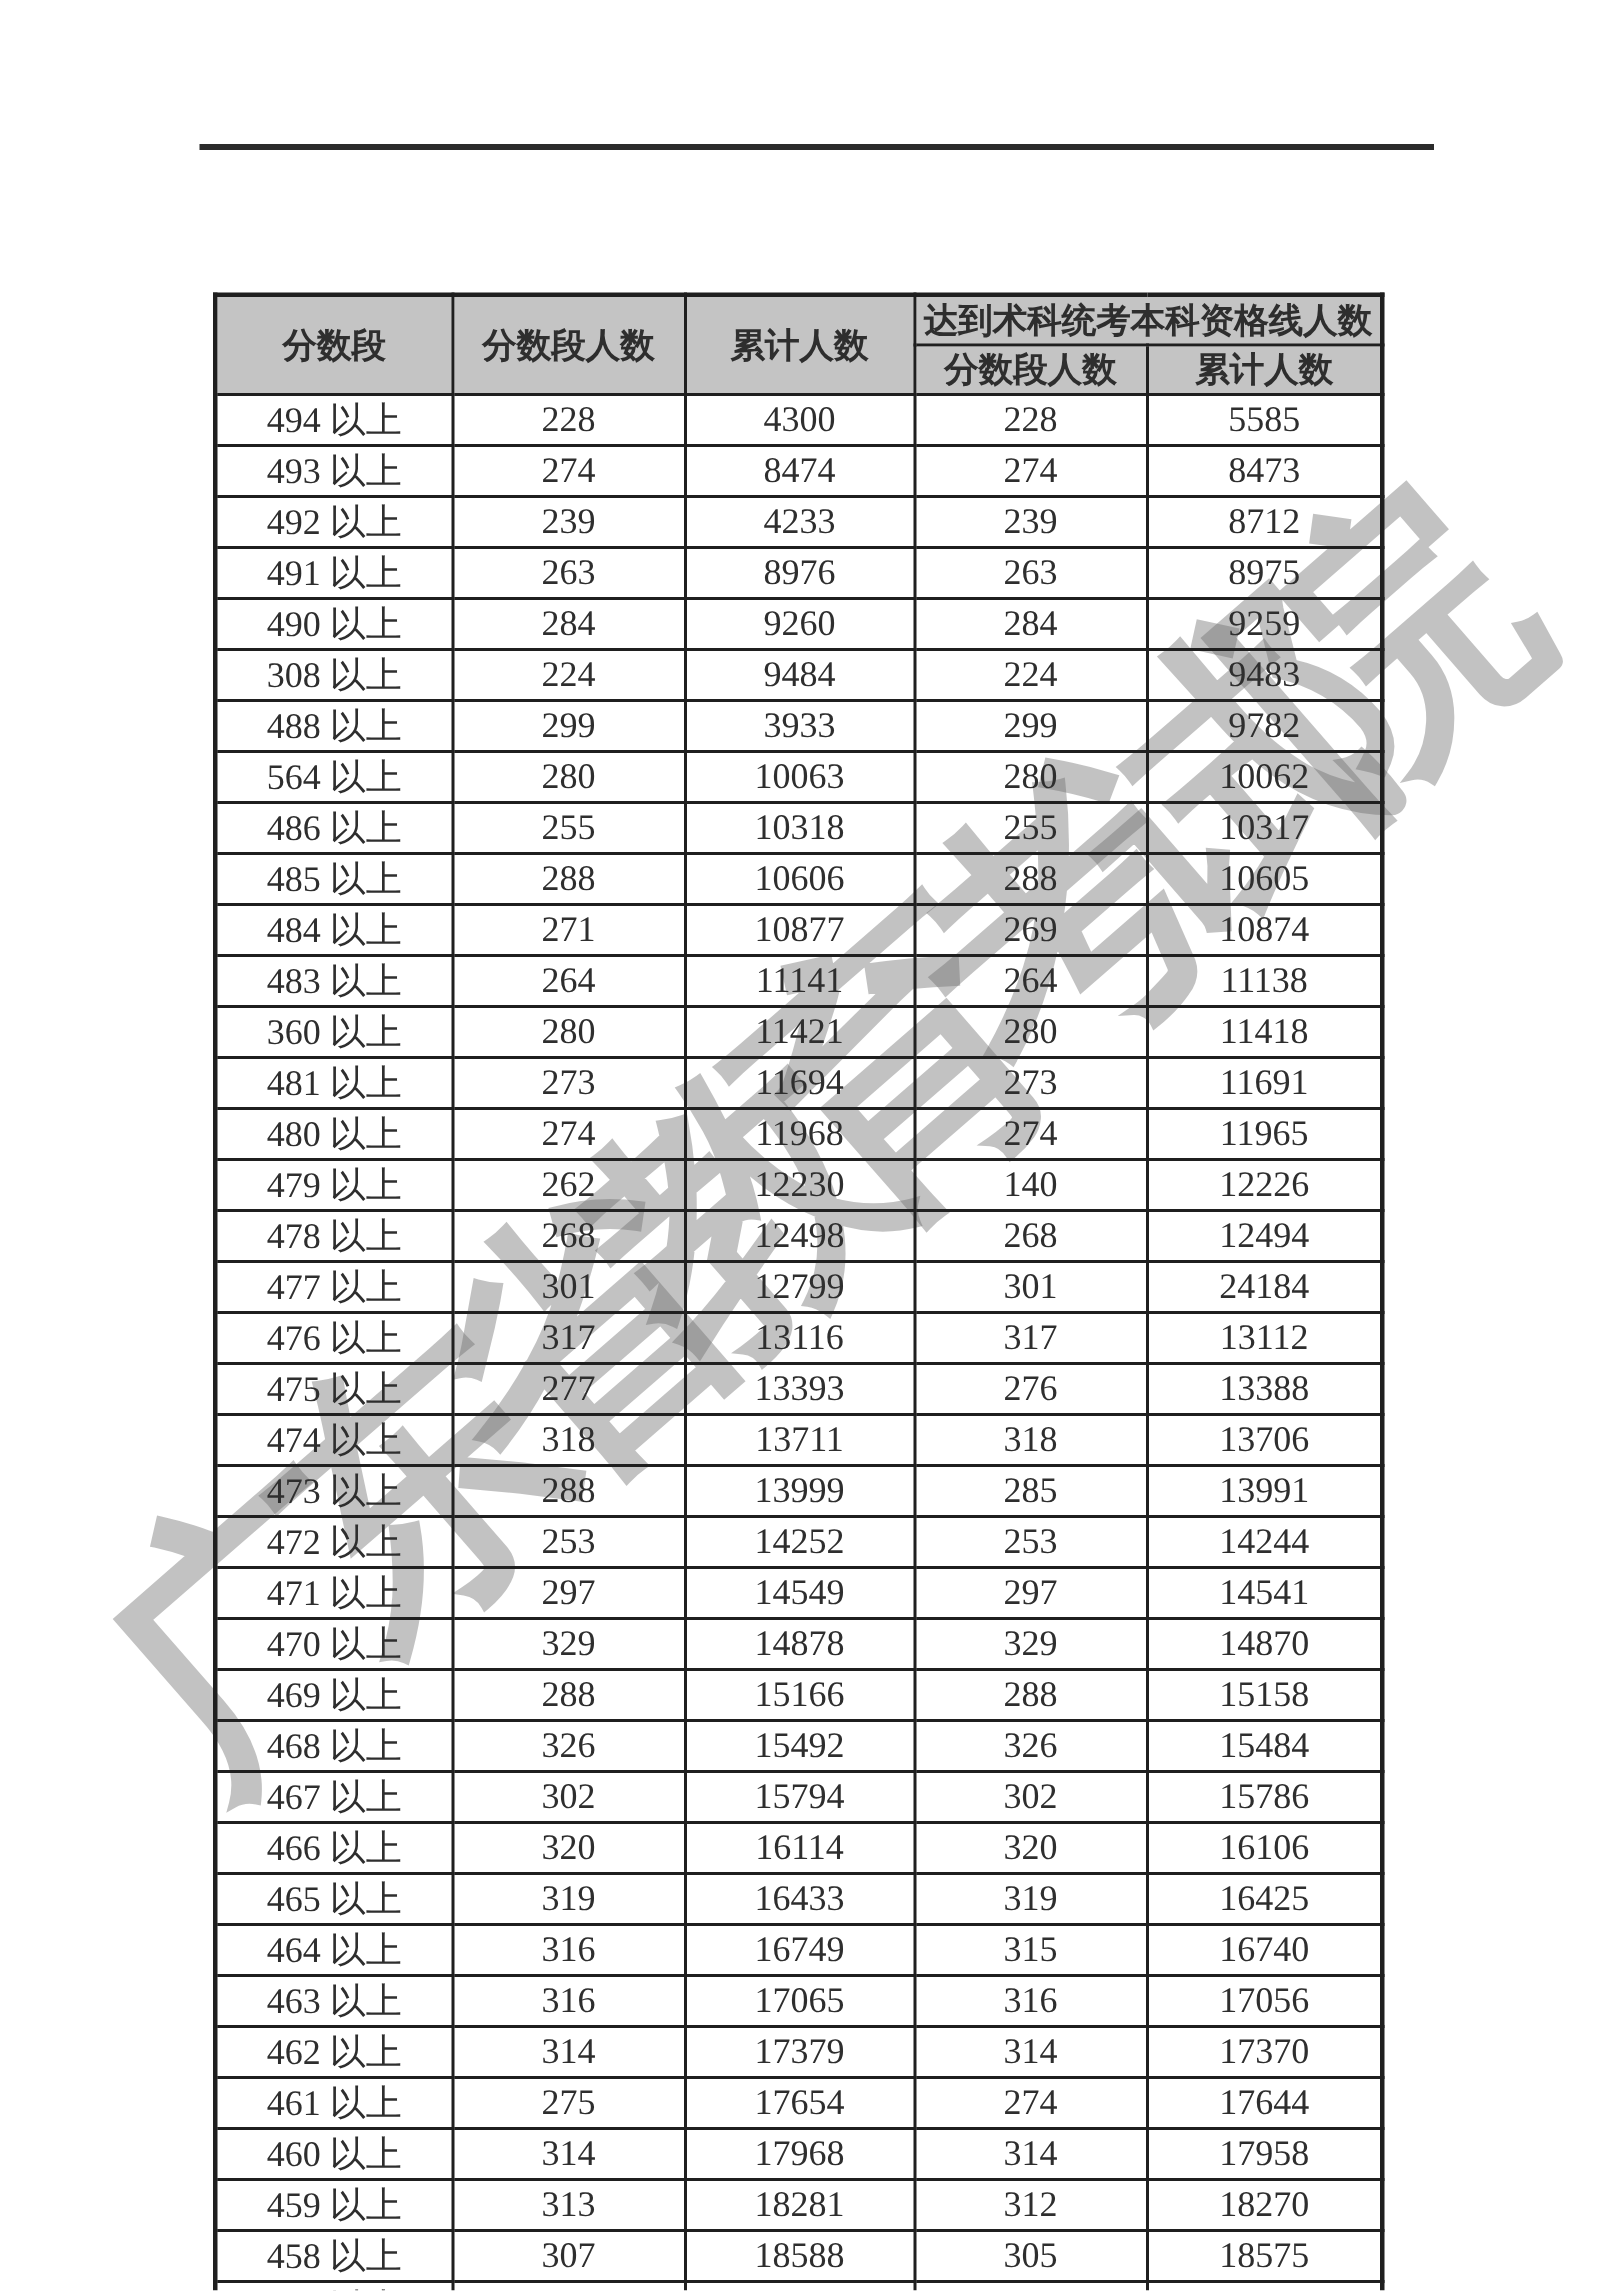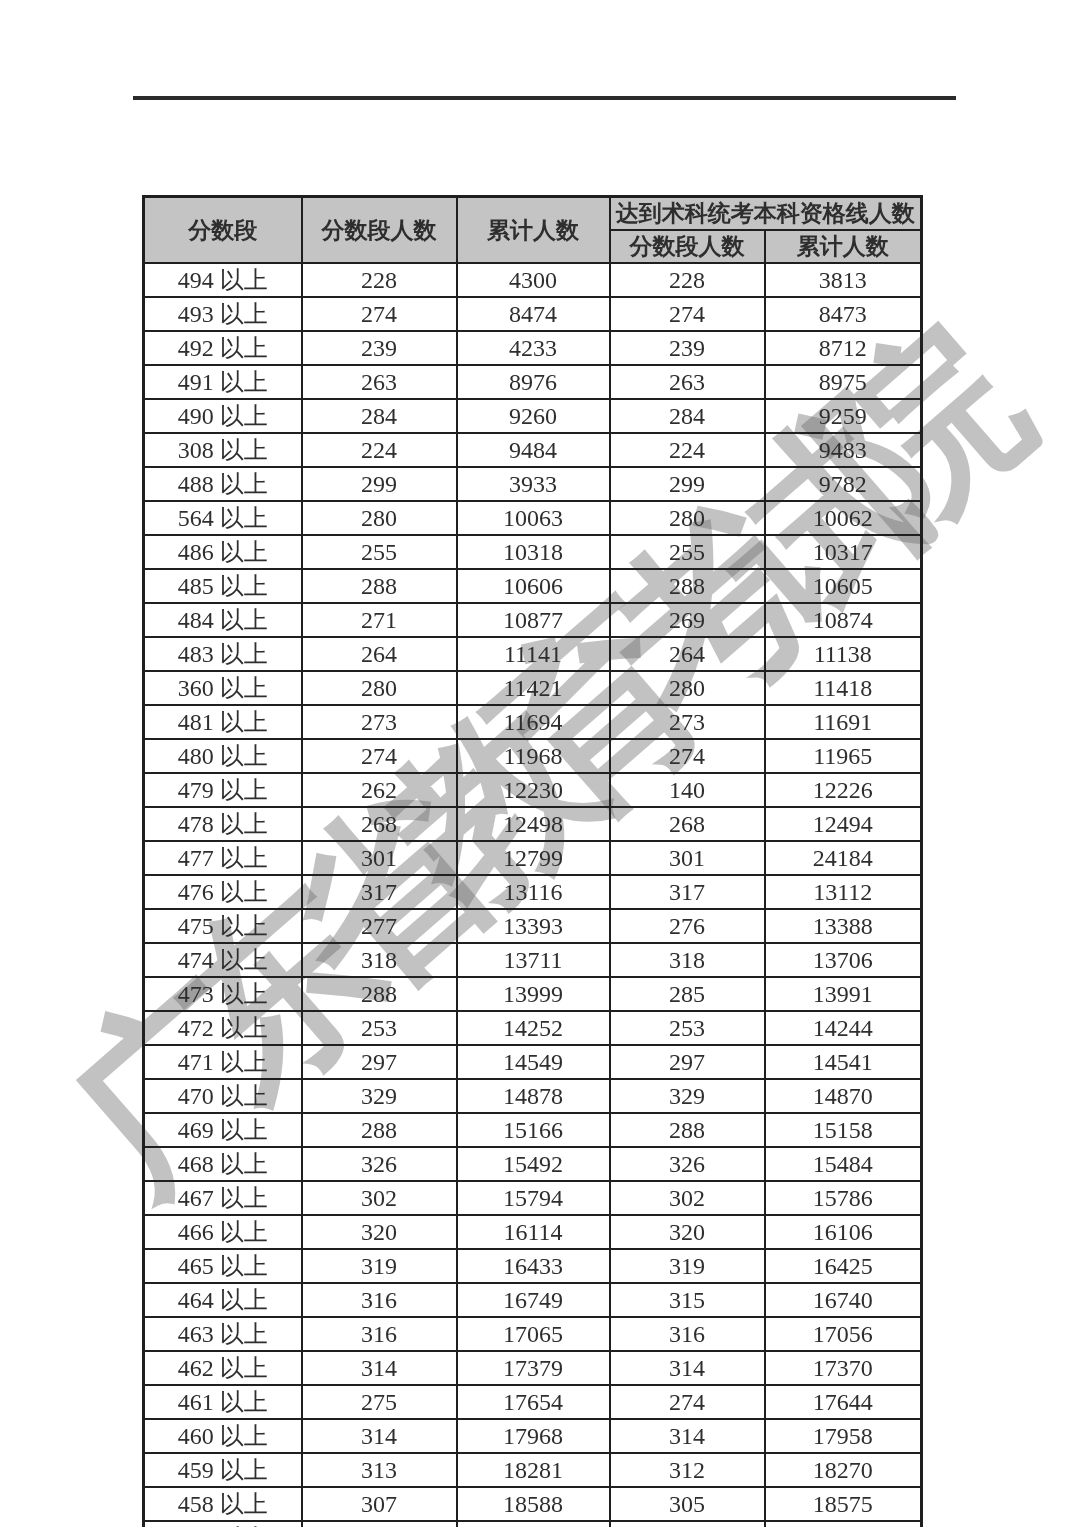--- a/index.html
+++ b/index.html
@@ -105,21 +105,21 @@
         <th>分数段人数</th>
         <th>累计人数</th>
       </tr>
     </thead>
     <tbody>
         <tr>
           <td>494 以上</td>
           <td>228</td>
           <td>4300</td>
           <td>228</td>
-          <td>3813</td>
+          <td>5585</td>
         </tr>
         <tr>
           <td>493 以上</td>
           <td>274</td>
           <td>8474</td>
           <td>274</td>
           <td>8473</td>
         </tr>
         <tr>
           <td>492 以上</td>

